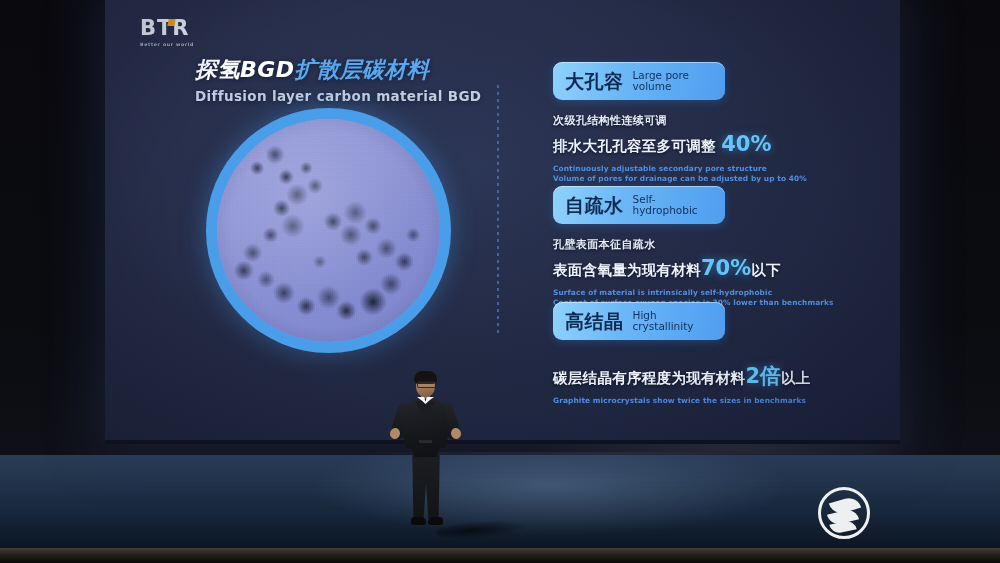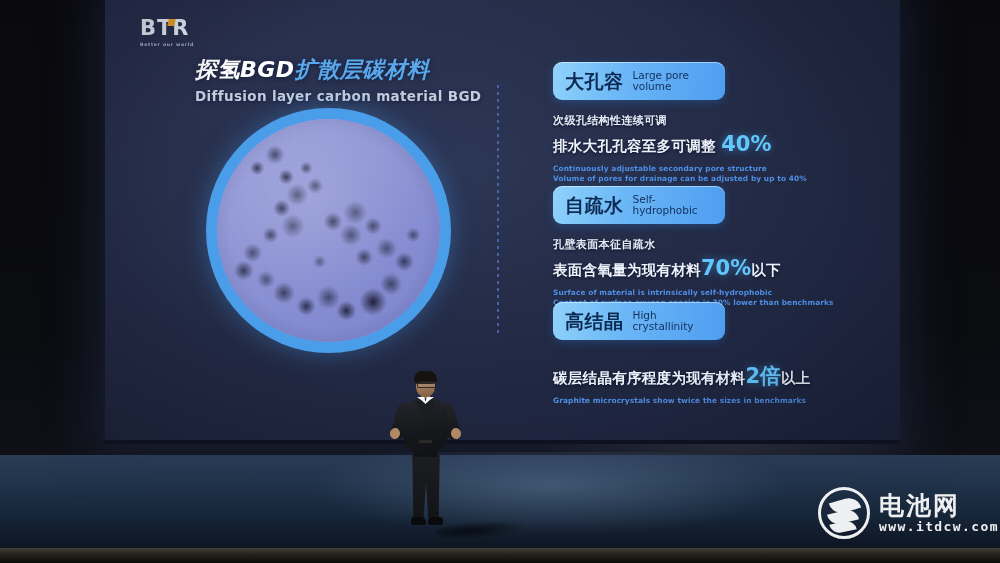--- a/index.html
+++ b/index.html
@@ -299,19 +299,15 @@
     <div class="pr-handL"></div>
     <div class="pr-handR"></div>
   </div>
 
   <div id="watermark">
     <div class="wm-badge">
       <div class="wm-s1"></div>
       <div class="wm-s2"></div>
       <div class="wm-s3"></div>
     </div>
-    <div class="wm-text">
-      <div class="wm-cn">电池网</div>
-      <div class="wm-url">www.itdcw.com</div>
-    </div>
   </div>
 
 </div>
 
 </body></html>

